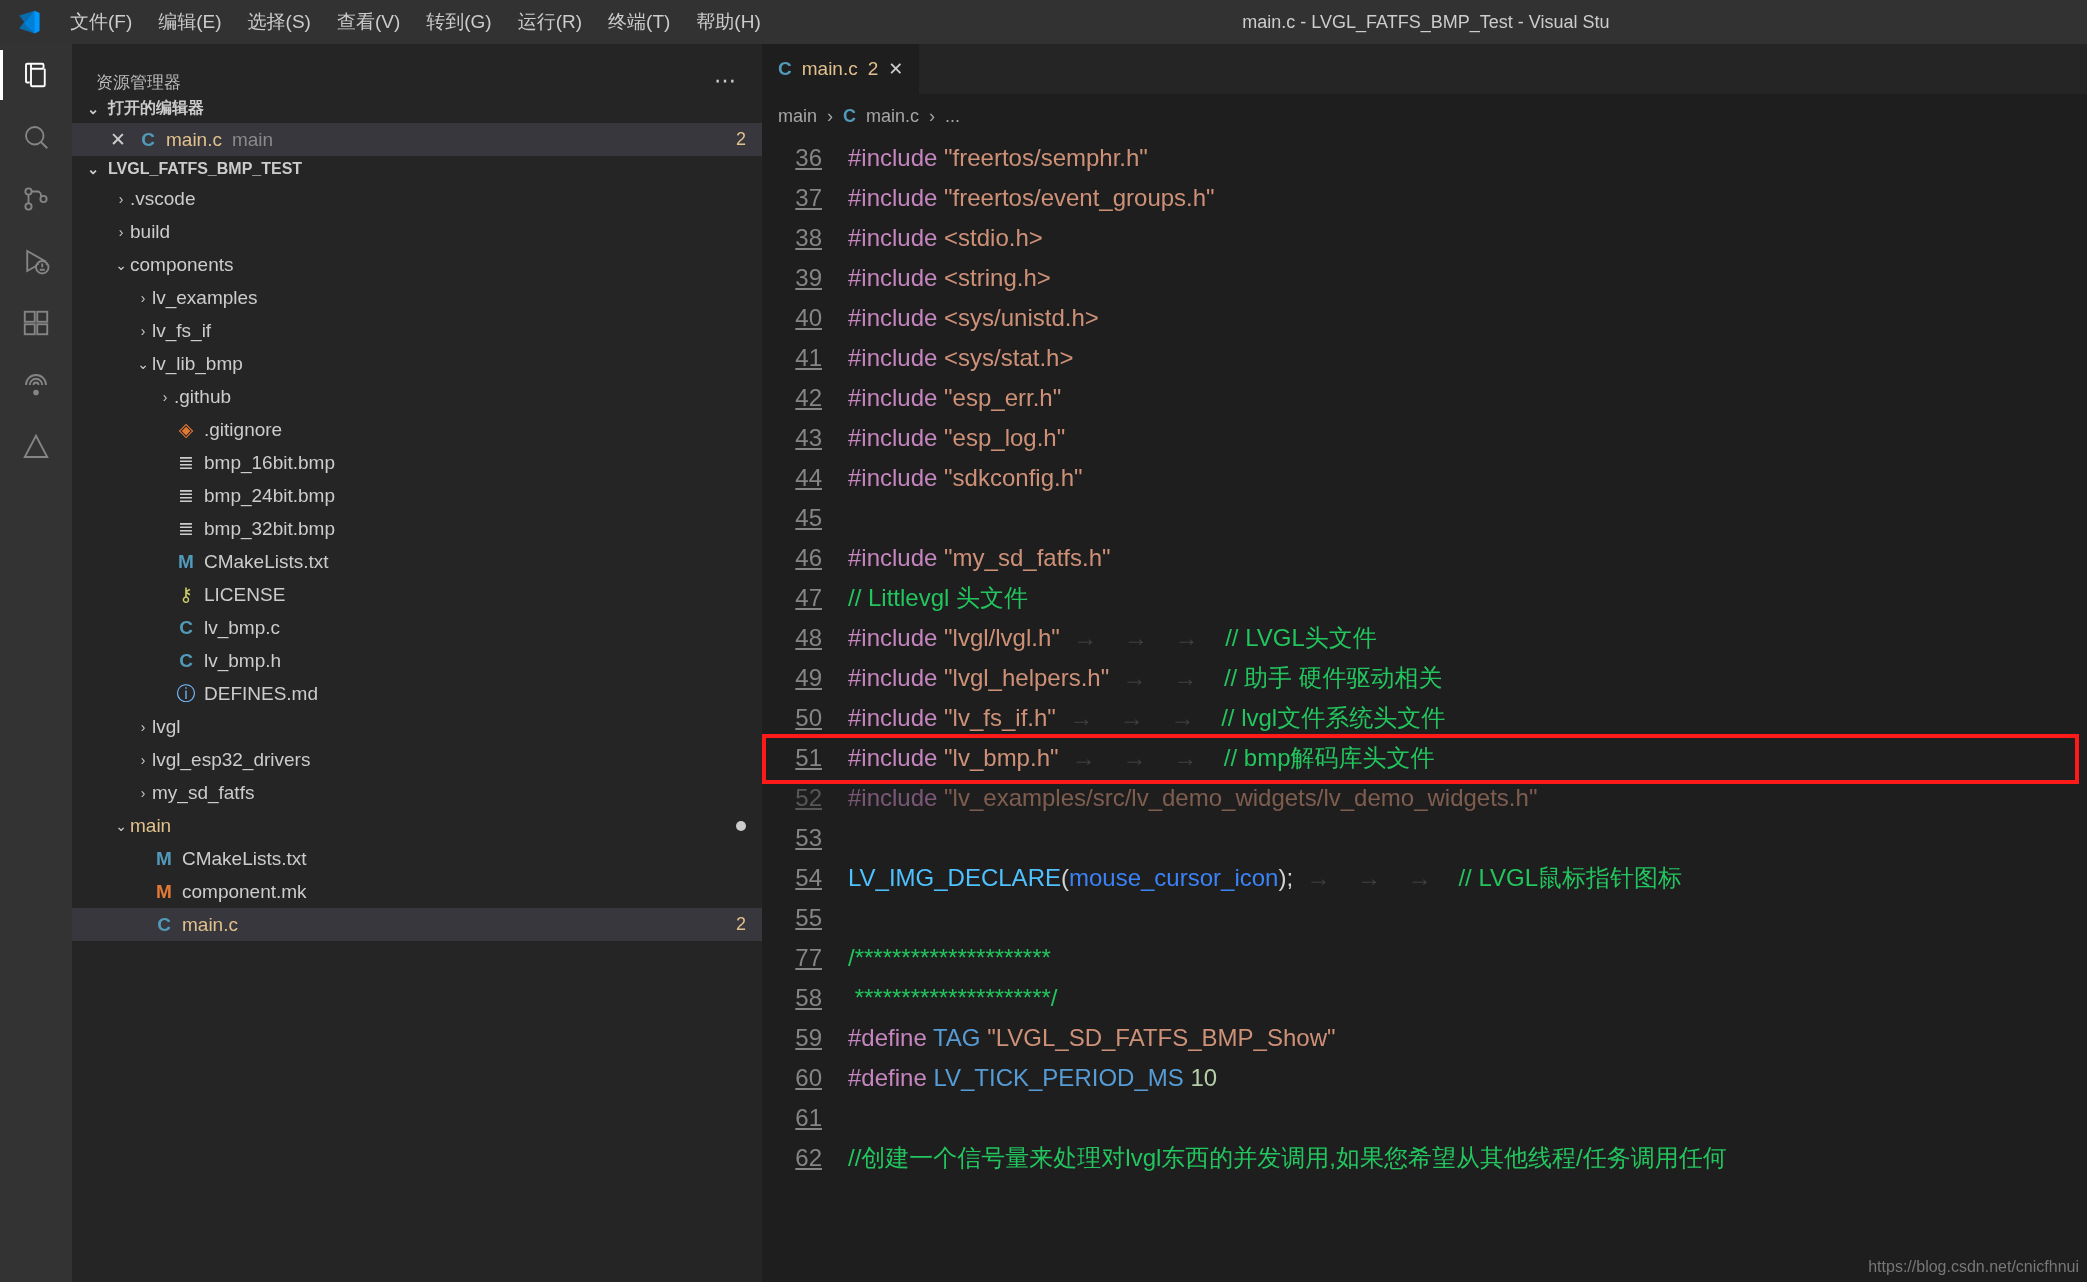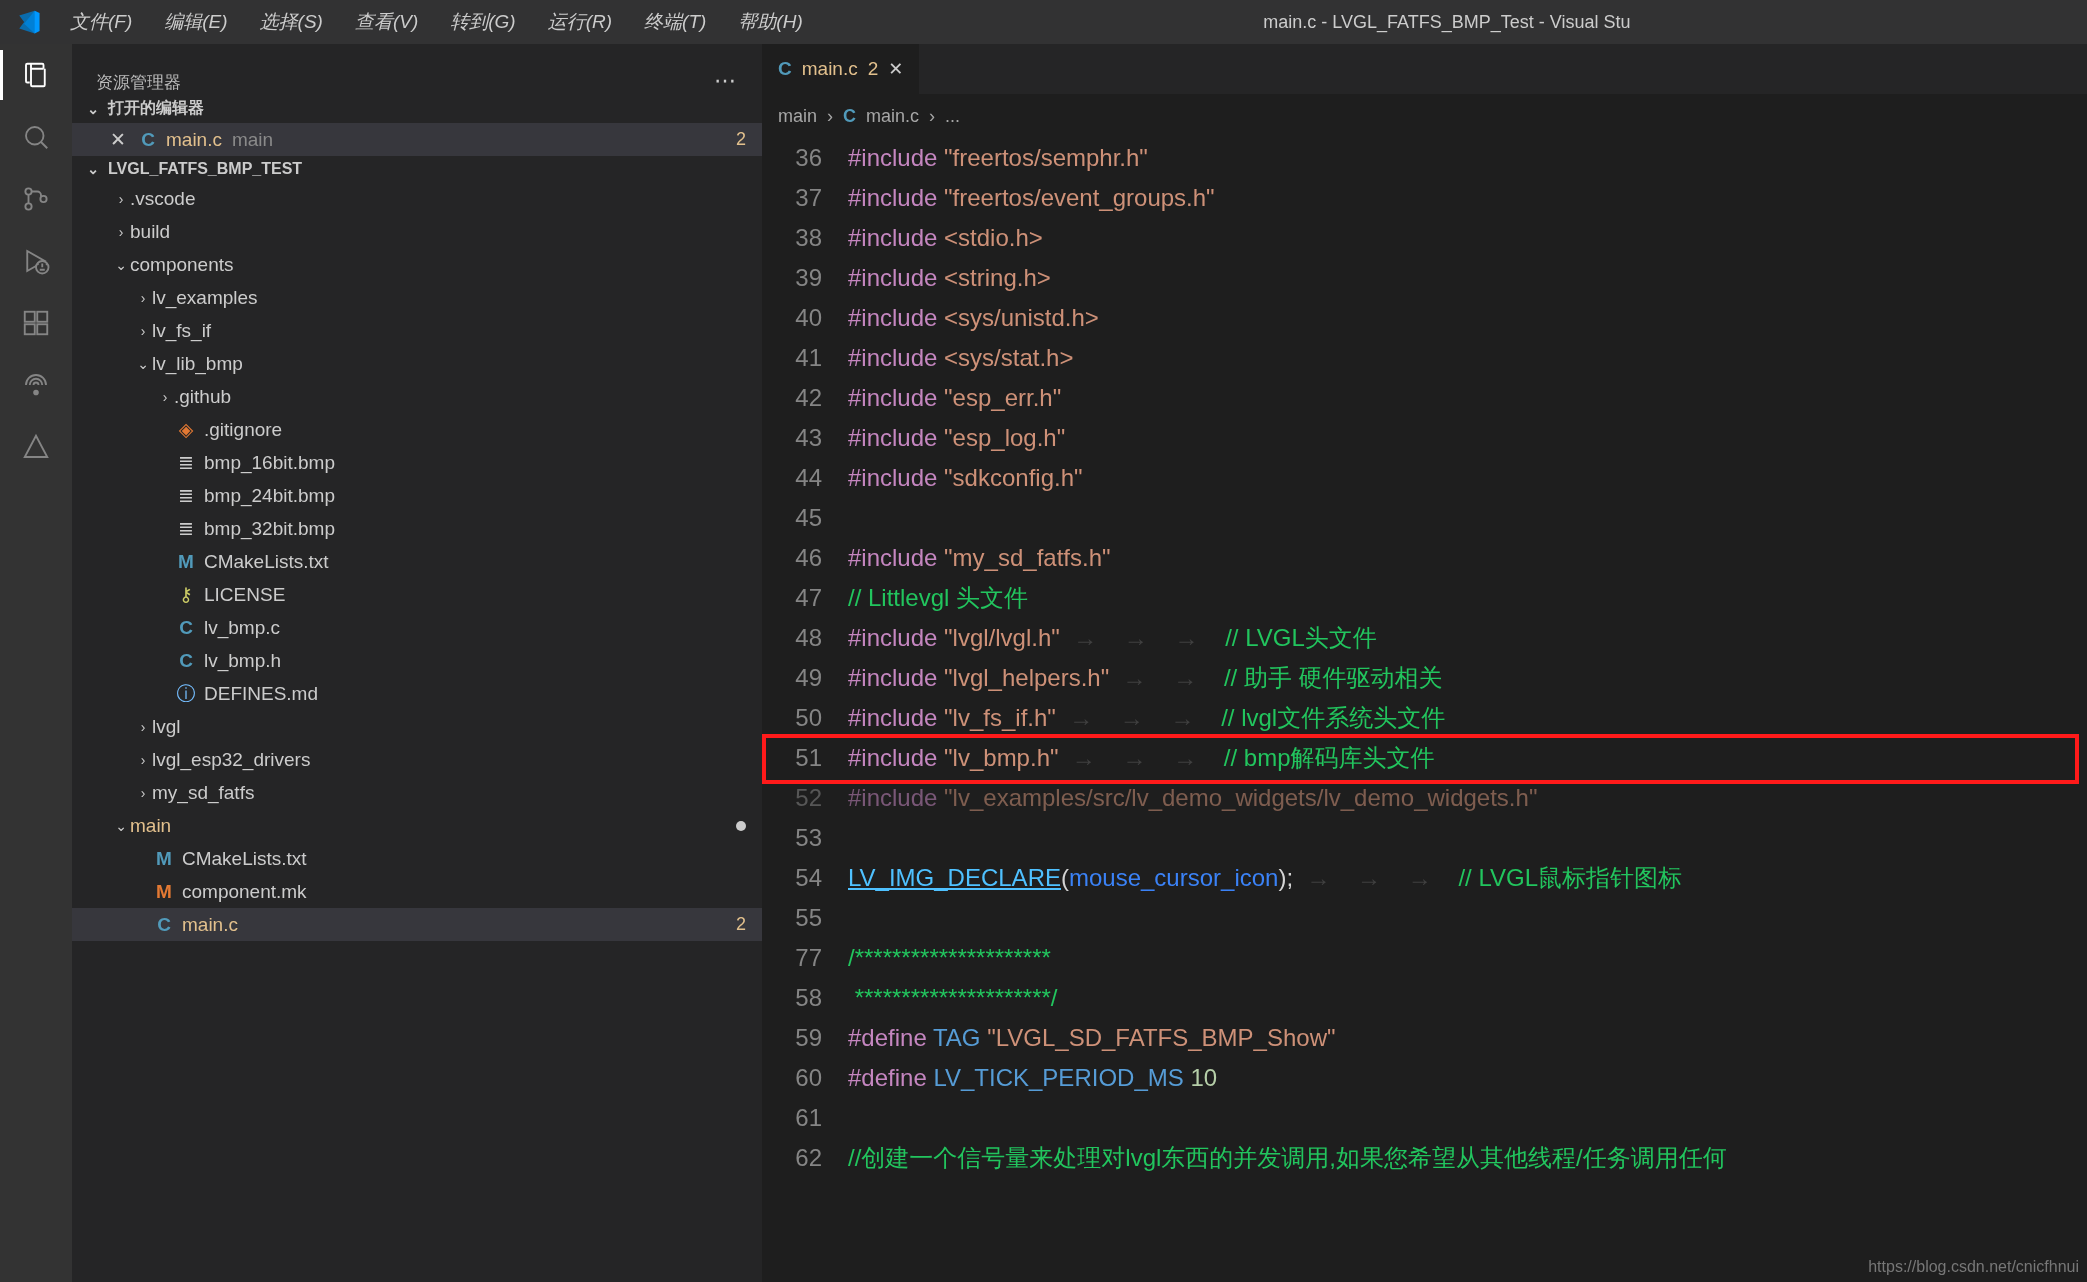--- a/index.html
+++ b/index.html
@@ -1,20 +1,20 @@
 <!DOCTYPE html>
 <html><head>
 <meta charset="utf-8">
 <style>
 * { margin: 0; padding: 0; box-sizing: border-box; font-family: "Segoe UI", -apple-system, sans-serif; }
 body { background: #1e1e1e; color: #ccc; overflow: hidden; width: 2087px; height: 1282px; }
 
 .titlebar { height: 44px; background: #323233; display: flex; align-items: center; padding: 0 8px; }
 .titlebar .logo { width: 26px; height: 26px; margin: 0 8px; }
-.titlebar .menu { display: flex; gap: 8px; margin-left: 8px; font-style: italic; }
+.titlebar .menu { display: flex; gap: 2px; margin-left: 8px; }
 .titlebar .menu span { padding: 6px 12px; font-size: 19px; color: #ccc; cursor: pointer; }
 .titlebar .title { flex: 1; text-align: center; font-size: 18px; color: #ccc; }
 
 .main { display: flex; height: calc(100% - 44px); }
 
 .activitybar { width: 72px; background: #333; display: flex; flex-direction: column; align-items: center; padding-top: 14px; gap: 28px; }
 .activitybar .ab-icon { width: 34px; height: 34px; display:flex; align-items:center; justify-content:center; color:#858585; cursor:pointer; }
 .activitybar .ab-icon.active { color:#fff; position:relative; }
 .activitybar .ab-icon.active::before { content:""; position:absolute; left:-19px; top:-8px; bottom:-8px; width:3px; background:#fff; }
 
@@ -40,28 +40,28 @@
 .tab { display:flex; align-items:center; padding:0 16px; background:#1e1e1e; gap:10px; font-size:19px; }
 .tab .c-ico { color:#519aba; font-weight:700; }
 .tab .name { color:#e2c08d; }
 .tab .count { color:#e2c08d; }
 .tab .close { color:#ccc; cursor:pointer; font-size:18px; }
 
 .breadcrumb { height:44px; display:flex; align-items:center; padding:0 16px; gap:10px; font-size:18px; color:#a6a6a6; }
 
 .code { flex:1; font-family: Consolas, "Courier New", monospace; font-size:24px; line-height:40px; position:relative; overflow:hidden; }
 .code-line { display:flex; }
-.gutter { width:86px; text-align:right; padding-right:26px; color:#858585; user-select:none; }
+.gutter { width:86px; text-align:right; padding-right:26px; color:#858585; user-select:none;text-decoration:underline; }
 .code-text { white-space:pre; flex:1; }
 
 .tok-pp   { color:#c586c0; }
 .tok-str  { color:#ce9178; }
 .tok-cmt  { color:#22c55e; }
 .tok-def  { color:#569cd6; }
-.tok-mac  { color:#4fc1ff;text-decoration:underline; }
+.tok-mac  { color:#4fc1ff; }
 .tok-id   { color:#3b82f6; }
 .tok-num  { color:#b5cea8; }
 .tok-ws   { color:#404040; }
 .tok-pl   { color:#d4d4d4; }
 
 .redbox { position:absolute; border:4px solid #ff1a1a; pointer-events:none; }
 
 .watermark { position:absolute; right:8px; bottom:6px; font-size:16px; color:#777; font-family:sans-serif; }
 
 .ico-c    { color:#519aba; font-weight:700; }

